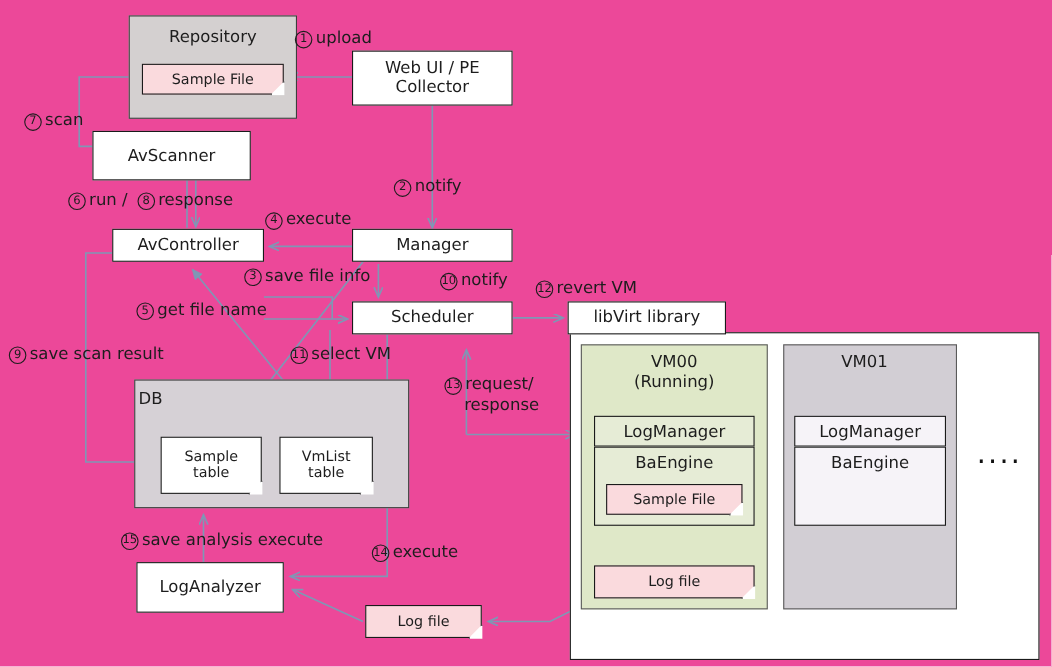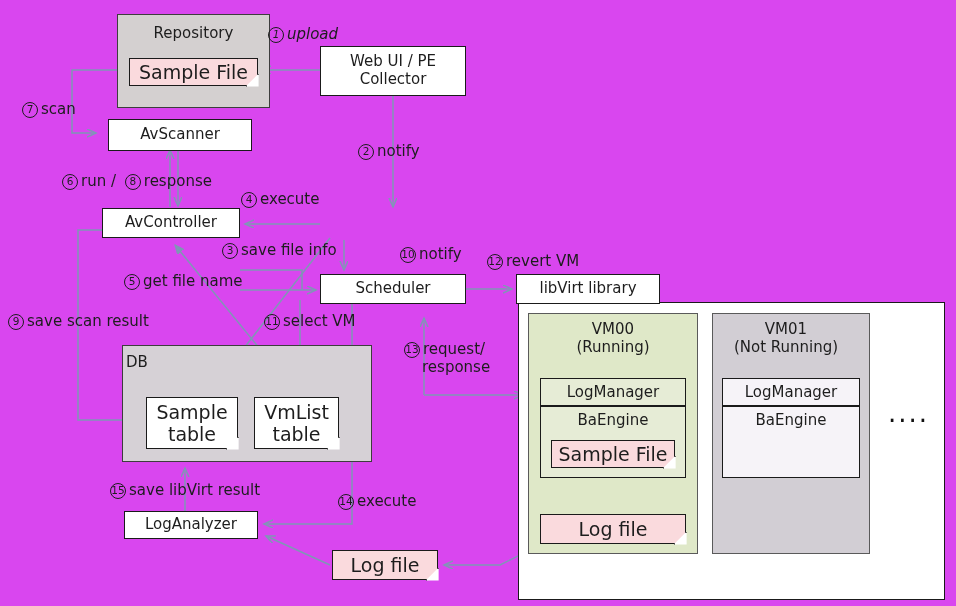--- a/index.html
+++ b/index.html
@@ -4,21 +4,21 @@
 <style>
   html, body {
     margin: 0;
     padding: 0;
     background: #ffffff;
   }
   #canvas {
     position: relative;
     width: 956px;
     height: 606px;
-    background: #d946ef;
+    background: #ec4899;
     font-family: "DejaVu Sans", "Liberation Sans", sans-serif;
     overflow: hidden;
   }
   #arrows {
     position: absolute;
     left: 0; top: 0;
     width: 956px; height: 606px;
     pointer-events: none;
   }
   .box {
@@ -48,21 +48,21 @@
   .plain-white { background: #ffffff; }
   .note {
     position: absolute;
     box-sizing: border-box;
     background: #fadadd;
     border: 1.6px solid #1a1a1a;
     display: flex;
     align-items: center;
     justify-content: center;
     text-align: right;
-    font-size: 19px;
+    font-size: 13px;
     color: #1d1d1d;
     z-index: 4;
   }
   .note::after {
     content: "";
     position: absolute;
     right: -1.6px;
     bottom: -1.6px;
     width: 12px;
     height: 12px;
@@ -197,72 +197,72 @@
 
   <div class="container-box grey-fill" style="left:117px; top:14px; width:153px; height:94px;"></div>
   <div class="db-label" style="left:117px; top:24px; width:153px; text-align:center;">Repository</div>
   <div class="note" style="left:129px; top:58px; width:129px; height:28px;">Sample File</div>
 
   <div class="box" style="left:320px; top:46px; width:146px; height:50px; flex-direction:column;">
     <span>Web UI / PE</span>
     <span>Collector</span>
   </div>
 
-  <div class="box" style="left:108px; top:119px; width:144px; height:32px;">AvScanner</div>
+  <div class="box" style="left:84px; top:119px; width:144px; height:45px;">AvScanner</div>
 
   <div class="box" style="left:102px; top:208px; width:138px; height:30px;">AvController</div>
 
+  <div class="box" style="left:320px; top:208px; width:146px; height:30px;">Manager</div>
 
   <div class="box" style="left:320px; top:274px; width:146px; height:30px;">Scheduler</div>
 
   <div class="box" style="left:516px; top:274px; width:144px; height:30px; z-index:6;">libVirt library</div>
 
   <div class="container-box db-fill" style="left:122px; top:345px; width:250px; height:117px;"></div>
   <div class="db-label" style="left:126px; top:353px; width:216px; text-align:left;">DB</div>
   <div class="note note-white" style="left:146px; top:397px; width:92px; height:52px; flex-direction:column;">
     <span>Sample</span>
     <span>table</span>
   </div>
   <div class="note note-white" style="left:254px; top:397px; width:85px; height:52px; flex-direction:column;">
     <span>VmList</span>
     <span>table</span>
   </div>
 
-  <div class="box" style="left:124px; top:511px; width:134px; height:28px;">LogAnalyzer</div>
+  <div class="box" style="left:124px; top:511px; width:134px; height:46px;">LogAnalyzer</div>
 
   <div class="note" style="left:332px; top:550px; width:106px; height:30px;">Log file</div>
 
   <div class="container-box plain-white" style="left:518px; top:302px; width:427px; height:298px; border-color:#1a1a1a;"></div>
   <div class="kvm-label" style="left:518px; top:573px; width:427px; text-align:center;">KVM/QEMU</div>
 
   <div class="container-box green-fill" style="left:528px; top:313px; width:170px; height:241px; border-color:#5a5a5a;"></div>
   <div class="vm-title" style="left:528px; top:320px; width:170px;">
     <div>VM00</div>
     <div>(Running)</div>
   </div>
   <div class="inner-mod center" style="left:540px; top:378px; width:146px; height:28px; background:#e6ecd6;">LogManager</div>
   <div class="inner-mod" style="left:540px; top:406px; width:146px; height:72px; background:#e6ecd6;">BaEngine</div>
   <div class="note" style="left:551px; top:440px; width:124px; height:28px;">Sample File</div>
   <div class="note" style="left:540px; top:514px; width:146px; height:30px;">Log file</div>
 
   <div class="container-box vm-grey-fill" style="left:712px; top:313px; width:158px; height:241px; border-color:#5a5a5a;"></div>
   <div class="vm-title" style="left:712px; top:320px; width:148px;">
     <div>VM01</div>
-    <div>(Not Running)</div>
   </div>
   <div class="inner-mod center" style="left:722px; top:378px; width:138px; height:28px; background:#f6f3f8;">LogManager</div>
   <div class="inner-mod" style="left:722px; top:406px; width:138px; height:72px; background:#f6f3f8;">BaEngine</div>
 
   <div class="dots" style="left:888px; top:400px;">....</div>
 
-  <div class="label" style="left:268px; top:25px;font-style:italic;">
+  <div class="label" style="left:268px; top:25px;">
     <span class="cnum">1</span><span>upload</span>
   </div>
 
-  <div class="label" style="left:358px; top:142px;">
+  <div class="label" style="left:358px; top:160px;">
     <span class="cnum">2</span><span>notify</span>
   </div>
 
   <div class="label" style="left:22px; top:100px;">
     <span class="cnum">7</span><span>scan</span>
   </div>
 
   <div class="label" style="left:62px; top:172px;">
     <span class="cnum">6</span><span>run /</span>
     <span class="cnum" style="margin-left:4px;">8</span><span>response</span>
@@ -299,16 +299,16 @@
   <div class="label" style="left:404px; top:340px;">
     <div><span class="cnum">13</span><span>request/</span></div>
     <div style="padding-left:18px;"><span>response</span></div>
   </div>
 
   <div class="label" style="left:338px; top:492px;">
     <span class="cnum">14</span><span>execute</span>
   </div>
 
   <div class="label" style="left:110px; top:481px;">
-    <span class="cnum">15</span><span>save libVirt result</span>
+    <span class="cnum">15</span><span>save analysis execute</span>
   </div>
 
 </div>
 
 </body></html>

